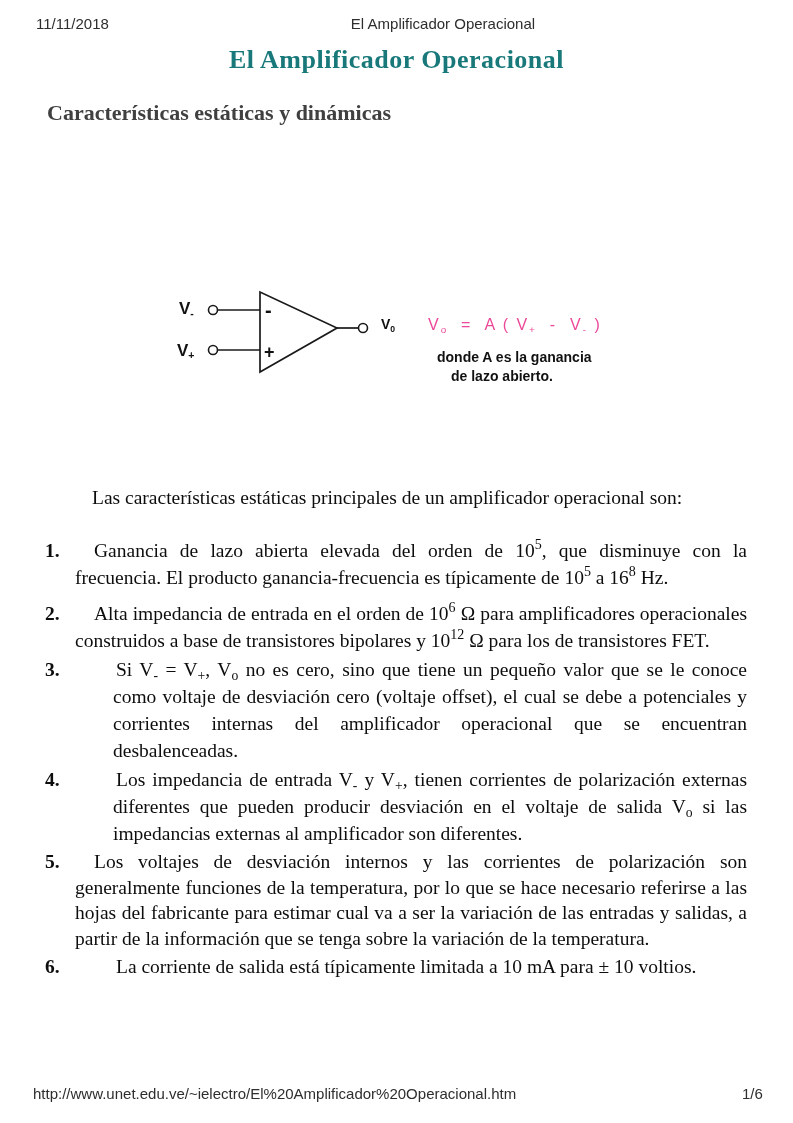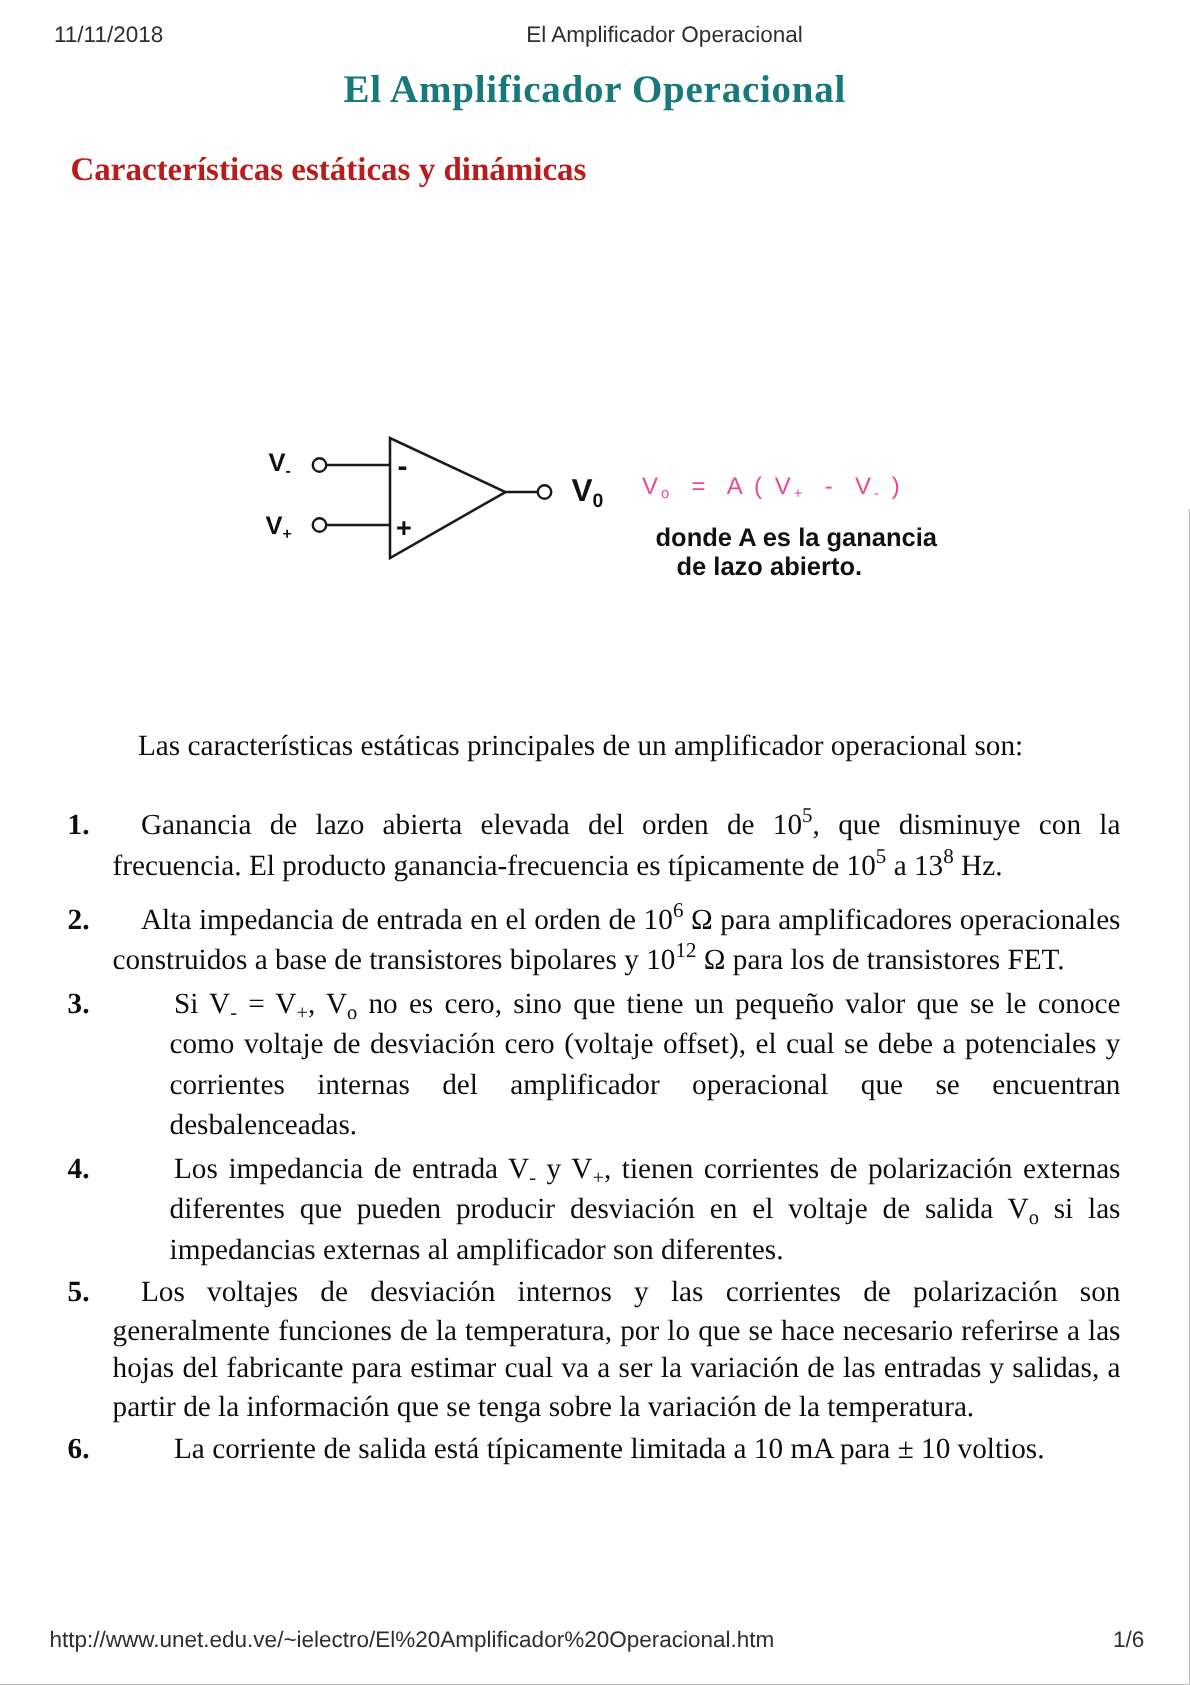--- a/index.html
+++ b/index.html
@@ -64,41 +64,41 @@
   .fig-label sub{font-size:62%;top:0.32em;font-weight:bold;}
   .equation{
     left:428px;top:316px;
     font-family:"Liberation Sans",sans-serif;
     font-size:16px;color:#ec4899;
     letter-spacing:2px;white-space:pre;
   }
   .equation sub{font-size:62%;top:0.35em;}
   .fig-caption{
     font-family:"Liberation Sans",sans-serif;
-    font-weight:bold;font-size:17px;color:#111;
+    font-weight:bold;font-size:14px;color:#111;
     white-space:nowrap;
   }
   .cap1{left:437px;top:349px;}
   .cap2{left:451px;top:368px;}
   .vminus{left:179px;top:299px;}
   .vplus{left:177px;top:341px;}
-  .vout{left:381px;top:316px;font-size:21px;text-align:right;}
+  .vout{left:381px;top:316px;font-size:14px;text-align:right;}
   .opamp-svg{left:170px;top:278px;}
 </style>
 </head>
 <body>
 
 <div class="page">
 
   <span class="abs hdr header-date">11/11/2018</span>
   <span class="abs hdr header-title">El Amplificador Operacional</span>
 
   <div class="abs doc-title" style="color: rgb(25, 121, 122);">El Amplificador Operacional</div>
 
-  <div class="abs section-heading" style="color: #b91c1c;">Características estáticas y dinámicas</div>
+  <div class="abs section-heading" style="color: #404040;">Características estáticas y dinámicas</div>
 
 
   <div>
     <svg class="abs opamp-svg" width="300" height="120" viewBox="0 0 300 120">
       <polygon points="90,14 90,94 167,50" fill="none" stroke="#1a1a1a" stroke-width="1.7"></polygon>
       <line x1="47.5" y1="32" x2="90" y2="32" stroke="#1a1a1a" stroke-width="1.7"></line>
       <line x1="47.5" y1="72" x2="90" y2="72" stroke="#1a1a1a" stroke-width="1.7"></line>
       <line x1="167" y1="50" x2="188" y2="50" stroke="#1a1a1a" stroke-width="1.7"></line>
       <circle cx="43" cy="32" r="4.5" fill="#fff" stroke="#1a1a1a" stroke-width="1.6"></circle>
       <circle cx="43" cy="72" r="4.5" fill="#fff" stroke="#1a1a1a" stroke-width="1.6"></circle>
@@ -118,21 +118,21 @@
     <span class="abs fig-caption cap1">donde A es la ganancia</span>
     <span class="abs fig-caption cap2">de lazo abierto.</span>
   </div>
 
   <div class="abs body-par list-intro">Las características estáticas principales de un amplificador operacional son:</div>
 
   <div class="abs list">
 
     <div class="list-item gap">
       <span class="num">1.</span>
-      <div class="item-text indent-lg"><span>Ganancia de lazo abierta elevada del orden de 10</span><sup>5</sup><span>, que disminuye con la frecuencia. El producto ganancia-frecuencia es típicamente de 10</span><sup>5</sup><span> a 13</span><sup>8</sup><span> Hz.</span></div>
+      <div class="item-text indent-lg"><span>Ganancia de lazo abierta elevada del orden de 10</span><sup>5</sup><span>, que disminuye con la frecuencia. El producto ganancia-frecuencia es típicamente de 10</span><sup>5</sup><span> a 16</span><sup>8</sup><span> Hz.</span></div>
     </div>
 
     <div class="list-item">
       <span class="num">2.</span>
       <div class="item-text indent-lg"><span>Alta impedancia de entrada en el orden de 10</span><sup>6</sup><span> Ω para amplificadores operacionales construidos a base de transistores bipolares y 10</span><sup>12</sup><span>  Ω para los de transistores FET.</span></div>
     </div>
 
     <div class="list-item">
       <span class="num">3.</span>
       <div class="item-text indent-sm"><span>Si V</span><sub>-</sub><span> = V</span><sub>+</sub><span>, V</span><sub>o</sub><span> no es cero, sino que tiene un pequeño valor que se le conoce como voltaje de desviación cero (voltaje offset), el cual se debe a potenciales y corrientes internas del amplificador operacional que se encuentran desbalenceadas.</span></div>

